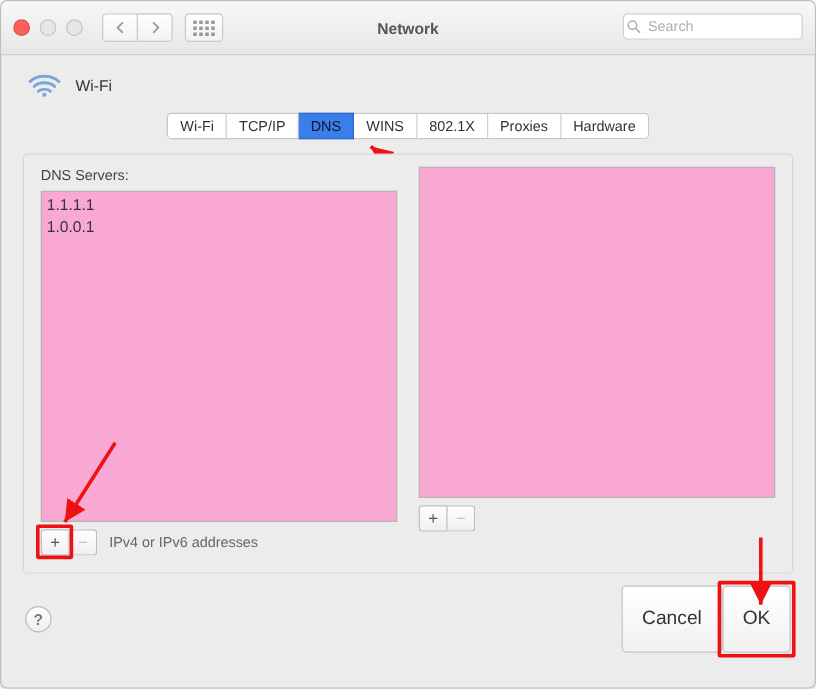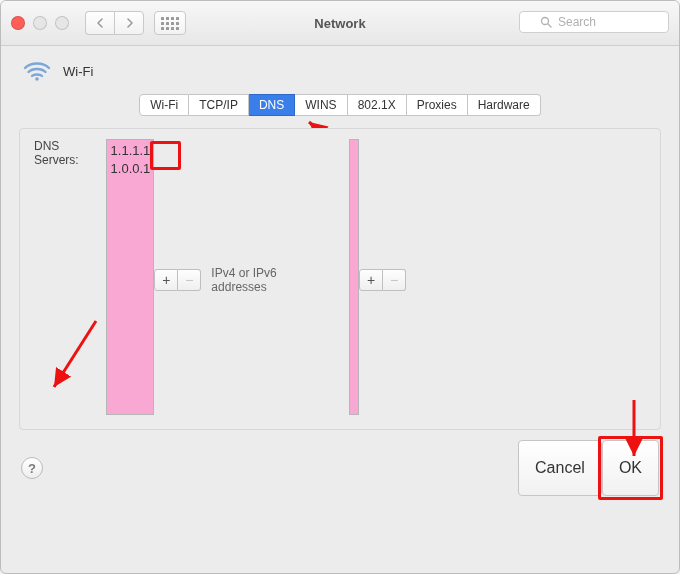--- a/index.html
+++ b/index.html
@@ -13,44 +13,44 @@
   .light.min{background:#e6e6e6;}
   .light.zoom{background:#e6e6e6;}
   .nav-buttons{display:flex;margin-left:16px;}
   .btn-seg{height:22px;width:28px;background:linear-gradient(#fefefe,#f2f2f2);border:1px solid #c9c9c9;display:flex;align-items:center;justify-content:center;color:#9a9a9a;}
   .btn-seg:first-child{border-right:none;border-radius:4px 0 0 4px;}
   .btn-seg:last-child{border-radius:0 4px 4px 0;}
   .grid-btn{margin-left:10px;height:22px;width:30px;background:linear-gradient(#fefefe,#f2f2f2);border:1px solid #c9c9c9;border-radius:4px;display:flex;align-items:center;justify-content:center;}
   .grid-dots{display:grid;grid-template-columns:repeat(4,3px);grid-template-rows:repeat(3,3px);gap:2px;}
   .grid-dots span{width:3px;height:3px;background:#9a9a9a;border-radius:0.5px;}
   .title{position:absolute;left:0;right:0;text-align:center;font-size:13px;color:#555;font-weight:700;pointer-events:none;}
-  .search{position:absolute;right:10px;top:10px;width:150px;height:22px;background:#fff;border:1px solid #cfcfcf;border-radius:4px;display:flex;align-items:center;padding:0 20px;color:#b0b0b0;box-sizing:border-box;}
+  .search{position:absolute;right:10px;top:10px;width:150px;height:22px;background:#fff;border:1px solid #cfcfcf;border-radius:4px;display:flex;align-items:center;padding:0 2px;color:#b0b0b0;box-sizing:border-box;}
   .search svg{flex:0 0 auto;margin-right:4px;}
   .search input{border:none;outline:none;font-size:12px;width:100%;background:transparent;color:#555;}
   .search input::placeholder{color:#b0b0b0;}
   
   .body{padding:0 0 12px 0;}
   .head-row{display:flex;align-items:center;padding:14px 22px 8px 22px;}
   .wifi-icon{width:28px;height:22px;margin-right:12px;}
   .wifi-label{font-size:13px;color:#333;}
   
   .tabs-row{display:flex;justify-content:center;margin-top:4px;position:relative;}
   .tabs{display:flex;border-radius:4px;overflow:visible;}
   .tab{height:20px;line-height:20px;padding:0 10px;font-size:12px;background:#fff;border:1px solid #c6c6c6;color:#333;cursor:default;}
   .tab + .tab{border-left:none;}
   .tab:first-child{border-radius:4px 0 0 4px;}
   .tab:last-child{border-radius:0 4px 4px 0;}
-  .tab.active{background:#3a7eea;border-color:#2f68c9;color:#ffffff;position:relative;z-index:1;}
+  .tab.active{background:#3a7eea;border-color:#2f68c9;color:#0f172a;position:relative;z-index:1;}
   .hl-dns{top:-6px;left:0;right:0;bottom:-6px;margin:-3px;position:absolute;}
   .tab.active.hl-wrap{position:relative;}
   .tab.active .hl-dns{top:-6px;left:-4px;right:-4px;bottom:-6px;}
   
   .panel{background:#ececec;border:1px solid #d7d7d7;border-radius:4px;margin:12px 18px 10px 18px;padding:10px 14px 14px 14px;position:relative;}
   .columns{display:flex;gap:18px;}
-  .col{flex:1;display:flex;flex-direction:row;}
+  .col{flex:1;display:flex;flex-direction:column;}
   .col-label{font-size:12px;color:#444;margin-bottom:6px;}
   .listbox{background:#f9a8d4;border:1px solid #b6b6b6;height:276px;overflow:auto;font-size:13px;line-height:18px;padding:2px 4px;box-sizing:border-box;}
   .listbox span{display:block;}
   .foot-row{display:flex;align-items:center;margin-top:6px;}
   .pm-group{display:flex;}
   .pm{width:22px;height:20px;background:linear-gradient(#fefefe,#efefef);border:1px solid #bfbfbf;display:flex;align-items:center;justify-content:center;font-size:14px;color:#555;}
   .pm:first-child{border-radius:3px 0 0 3px;}
   .pm:last-child{border-left:none;border-radius:0 3px 3px 0;color:#c3c3c3;}
   .hint{font-size:12px;color:#666;margin-left:10px;}
   

